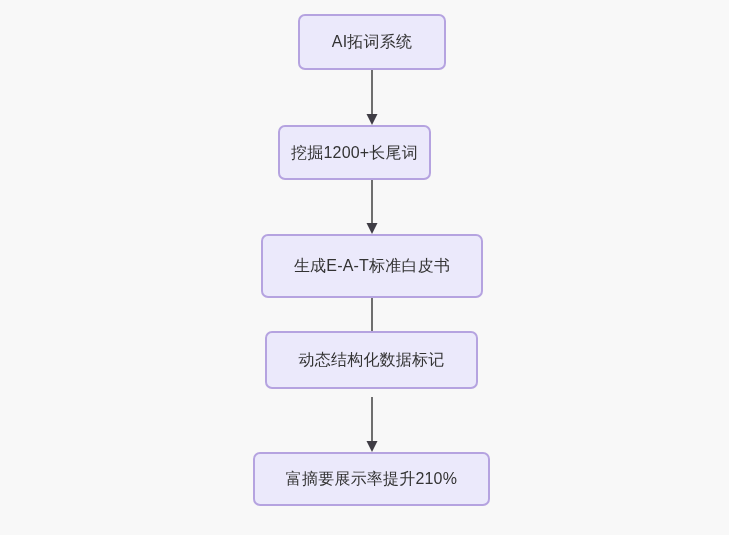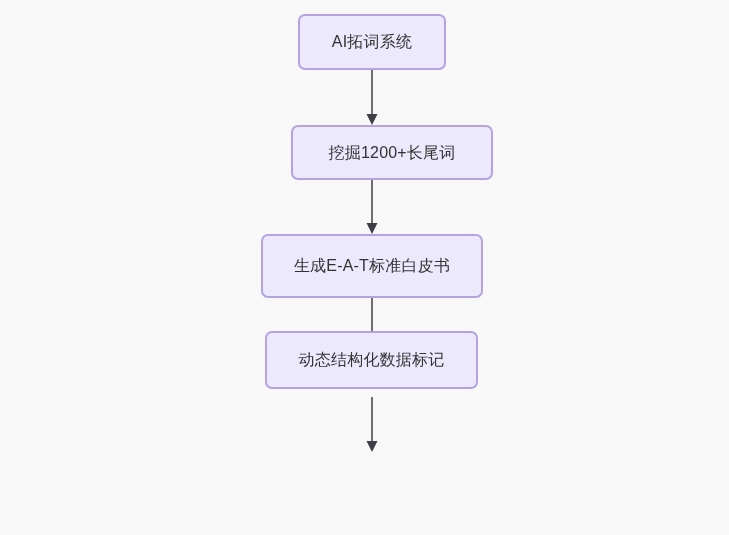--- a/index.html
+++ b/index.html
@@ -38,21 +38,21 @@
     white-space: nowrap;
     text-align: left;
   }
   .flow-node .node-label {
     display: block;
     padding: 0 2px;
   }
 
   
   #node-1 { left: 298px; top: 14px;  width: 148px; height: 56px; }
-  #node-2 { left: 291px; top: 125px; width: 202px; height: 55px; }
+  #node-2 { left: 278px; top: 125px; width: 153px; height: 55px; }
   #node-3 { left: 261px; top: 234px; width: 222px; height: 64px; }
   #node-4 { left: 265px; top: 331px; width: 213px; height: 58px; }
   #node-5 { left: 253px; top: 452px; width: 237px; height: 54px; }
 
   
   .flow-edge {
     position: absolute;
     left: 0;
     top: 0;
     width: 729px;
@@ -105,14 +105,17 @@
   </div>
 
   <div class="flow-node" id="node-3">
     <span class="node-label">生成E-A-T标准白皮书</span>
   </div>
 
   <div class="flow-node" id="node-4">
     <span class="node-label">动态结构化数据标记</span>
   </div>
 
+  <div class="flow-node" id="node-5">
+    <span class="node-label">富摘要展示率提升210%</span>
+  </div>
 
 </div>
 
 </body></html>

